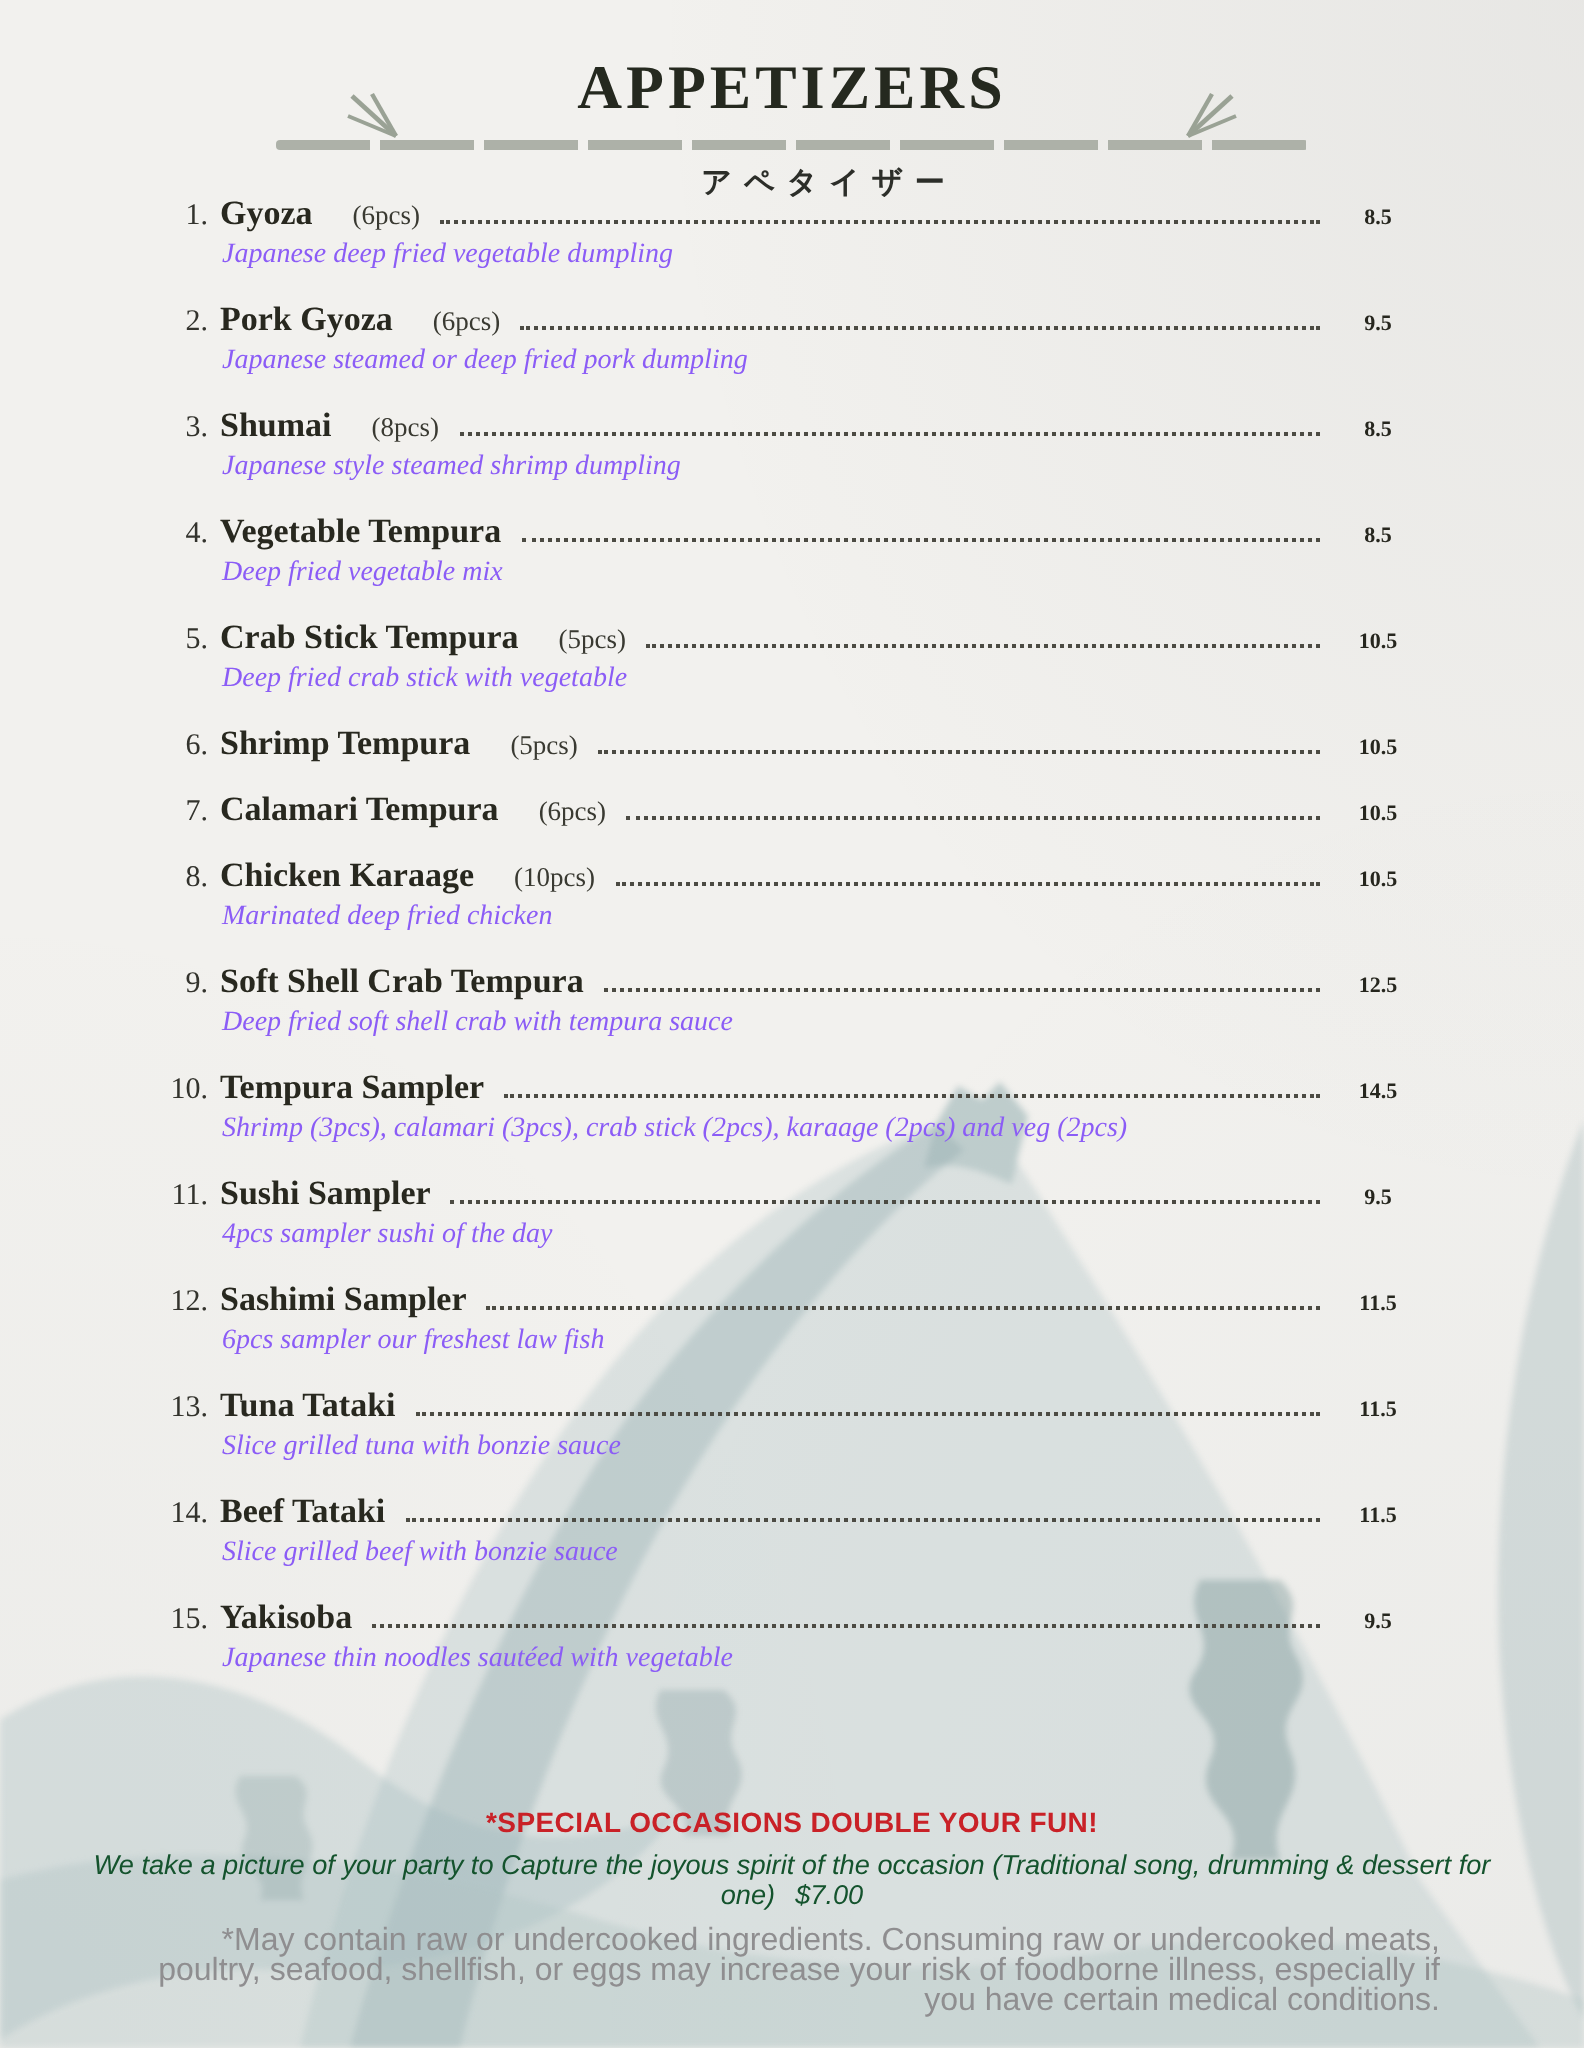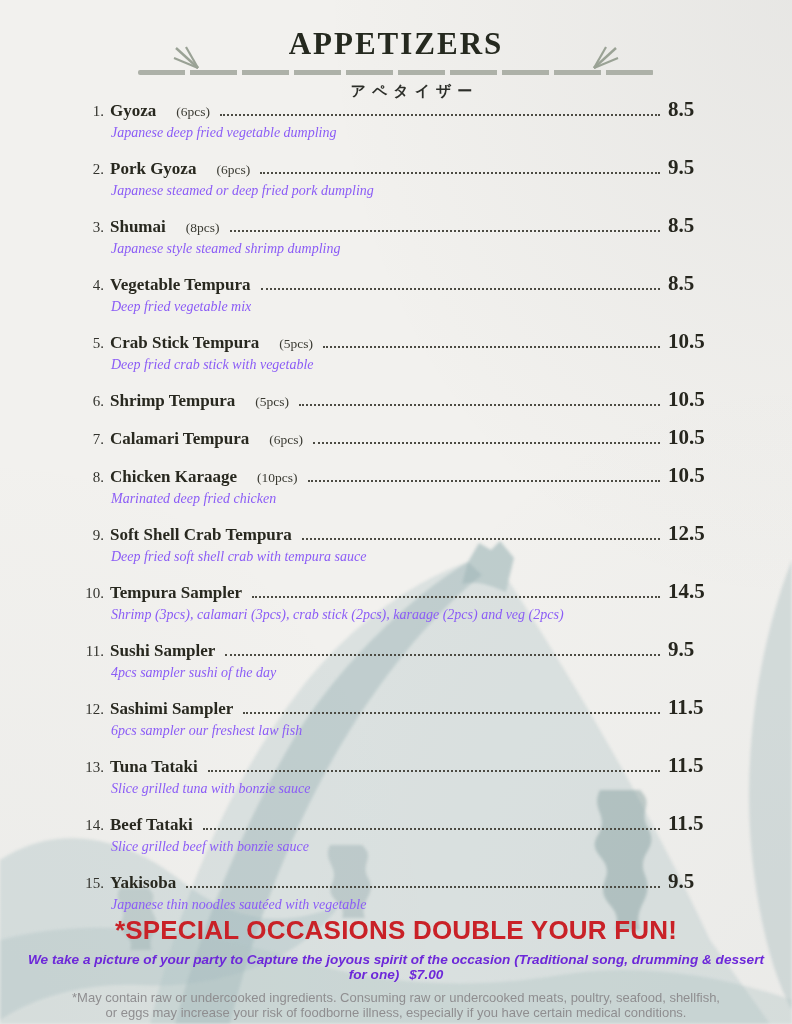--- a/index.html
+++ b/index.html
@@ -39,38 +39,38 @@
   .menu{position:absolute;top:97px;left:80px;right:82px;z-index:2;}
   .item{margin-bottom:13px;}
   .item-line{display:flex;align-items:baseline;}
   .item-num{
     display:inline-block;min-width:24px;text-align:right;margin-right:6px;
     font-size:15px;color:#33332d;flex:0 0 auto;
   }
   .item-name{font-size:17px;font-weight:bold;color:#28281f;flex:0 0 auto;}
   .item-pcs{font-size:13.5px;color:#3a3a32;margin-left:20px;flex:0 0 auto;}
   .leader{flex:1 1 auto;border-bottom:2px dotted #4c4b43;margin:0 8px 4px 10px;min-width:20px;}
-  .item-price{font-size:21px;font-weight:bold;color:#26261e;min-width:42px;text-align:left;flex:0 0 auto;}
+  .item-price{font-size:11px;font-weight:bold;color:#26261e;min-width:42px;text-align:center;flex:0 0 auto;}
   .item-desc{
     margin:1px 0 0 31px;font-size:14px;font-style:italic;color:#8b5cf6;line-height:19px;
   }
   
   .footer{position:absolute;left:0;bottom:0;width:100%;z-index:2;text-align:center;}
   .special-title{
     font-family:"Liberation Sans","DejaVu Sans",sans-serif;
-    font-size:26px;font-weight:bold;color:#c92127;letter-spacing:0.2px;margin:0 0 6px 0;
+    font-size:14px;font-weight:bold;color:#c92127;letter-spacing:0.2px;margin:0 0 6px 0;
   }
   .special-line{
     font-family:"Liberation Sans","DejaVu Sans",sans-serif;
-    font-size:13.6px;font-weight:bold;font-style:italic;color:#6d28d9;margin:0 20px 8px 20px;
+    font-size:13.6px;font-weight:normal;font-style:italic;color:#14532d;margin:0 20px 8px 20px;
   }
   .special-price{margin-left:10px;font-style:italic;}
   .disclaimer{
     font-family:"Liberation Sans","DejaVu Sans",sans-serif;
-    font-size:13px;color:#8f8e90;line-height:15px;max-width:648px;margin:0 auto 4px auto;
+    font-size:16px;color:#8f8e90;line-height:15px;max-width:648px;margin:0 auto 16px auto;text-align:right;
   }
 </style>
 </head>
 <body>
 
 <svg class="bg-art" viewBox="0 0 792 1024" xmlns="http://www.w3.org/2000/svg" aria-hidden="true">
 
   <path d="M468,562 L479,543 L491,550 L500,541 L514,558 L508,580 C560,660 640,790 710,940 L770,1024 L150,1024 C180,900 230,780 300,690 C360,612 430,575 468,562 Z" fill="#a4bcbf" opacity="0.30"></path>
 
   <path d="M468,562 C420,590 340,660 290,745 C245,822 200,930 175,1024 L230,1024 C255,920 300,810 350,730 C400,650 450,600 482,575 Z" fill="#8aa6a9" opacity="0.32"></path>

